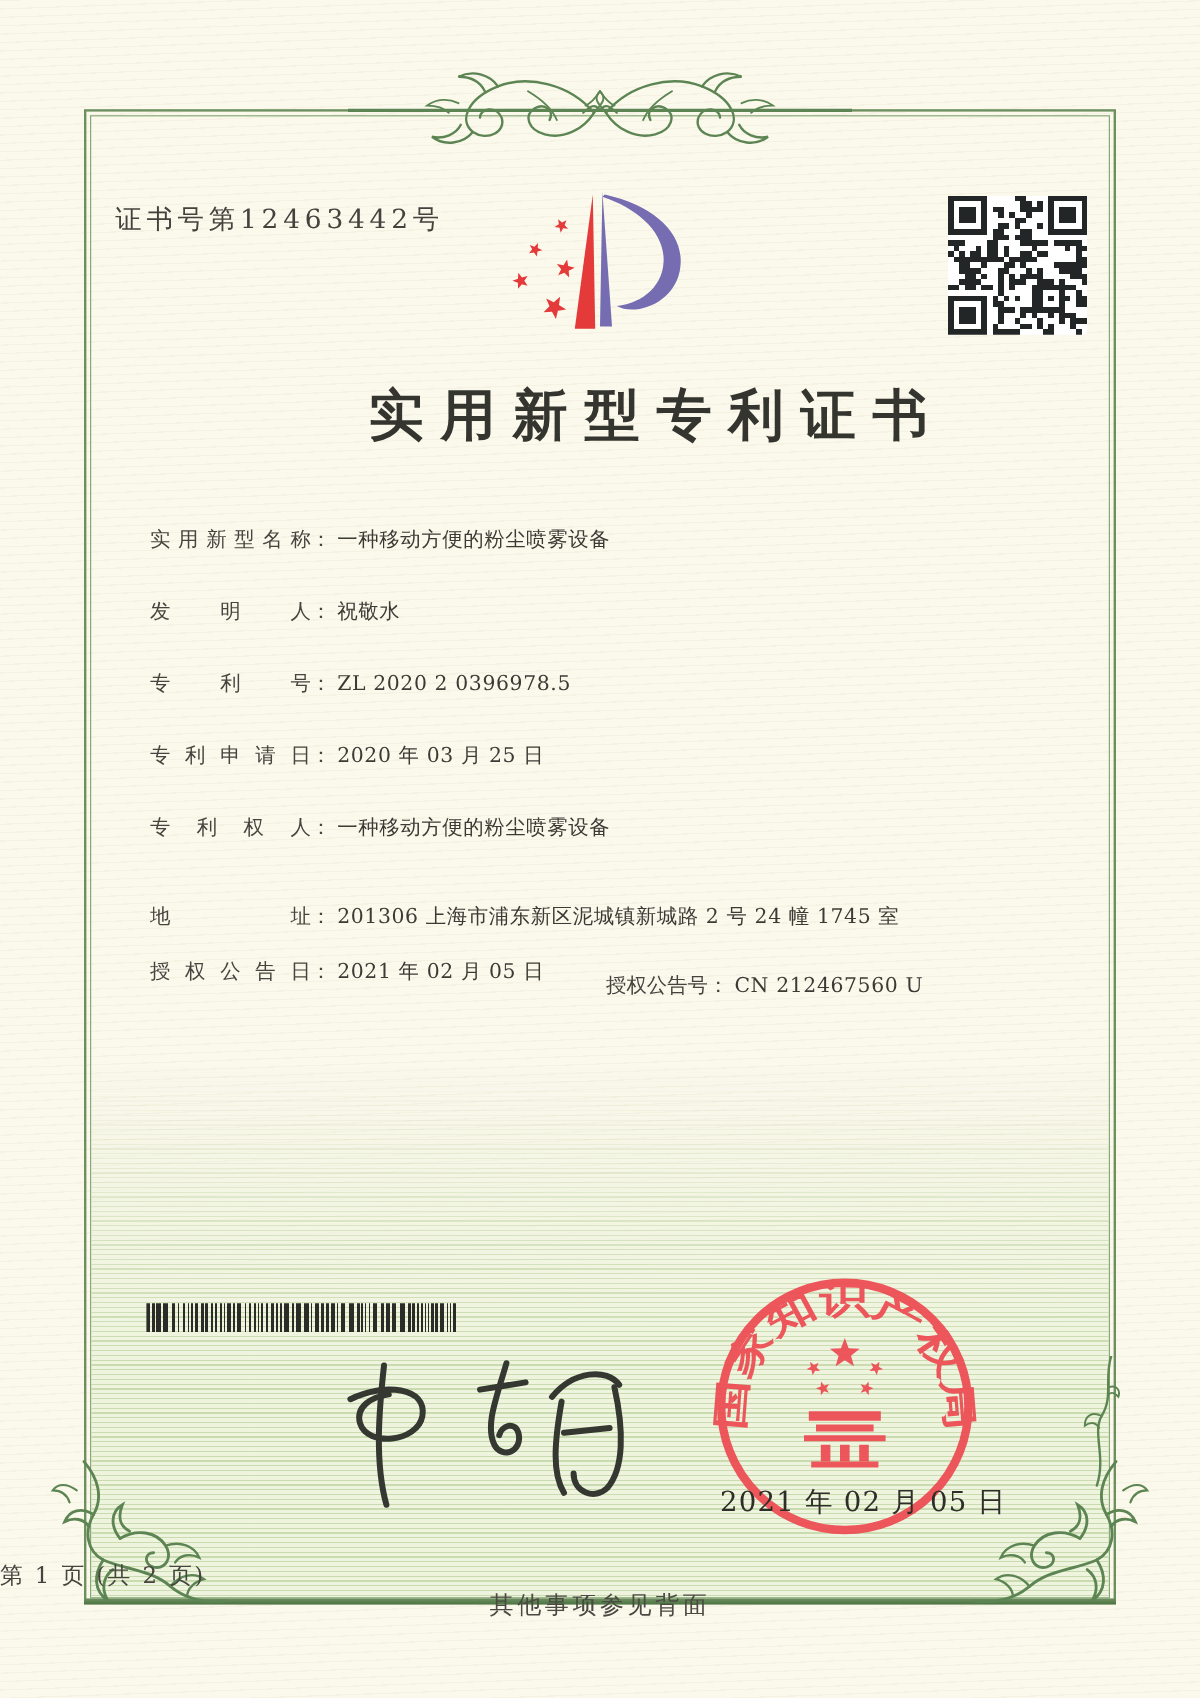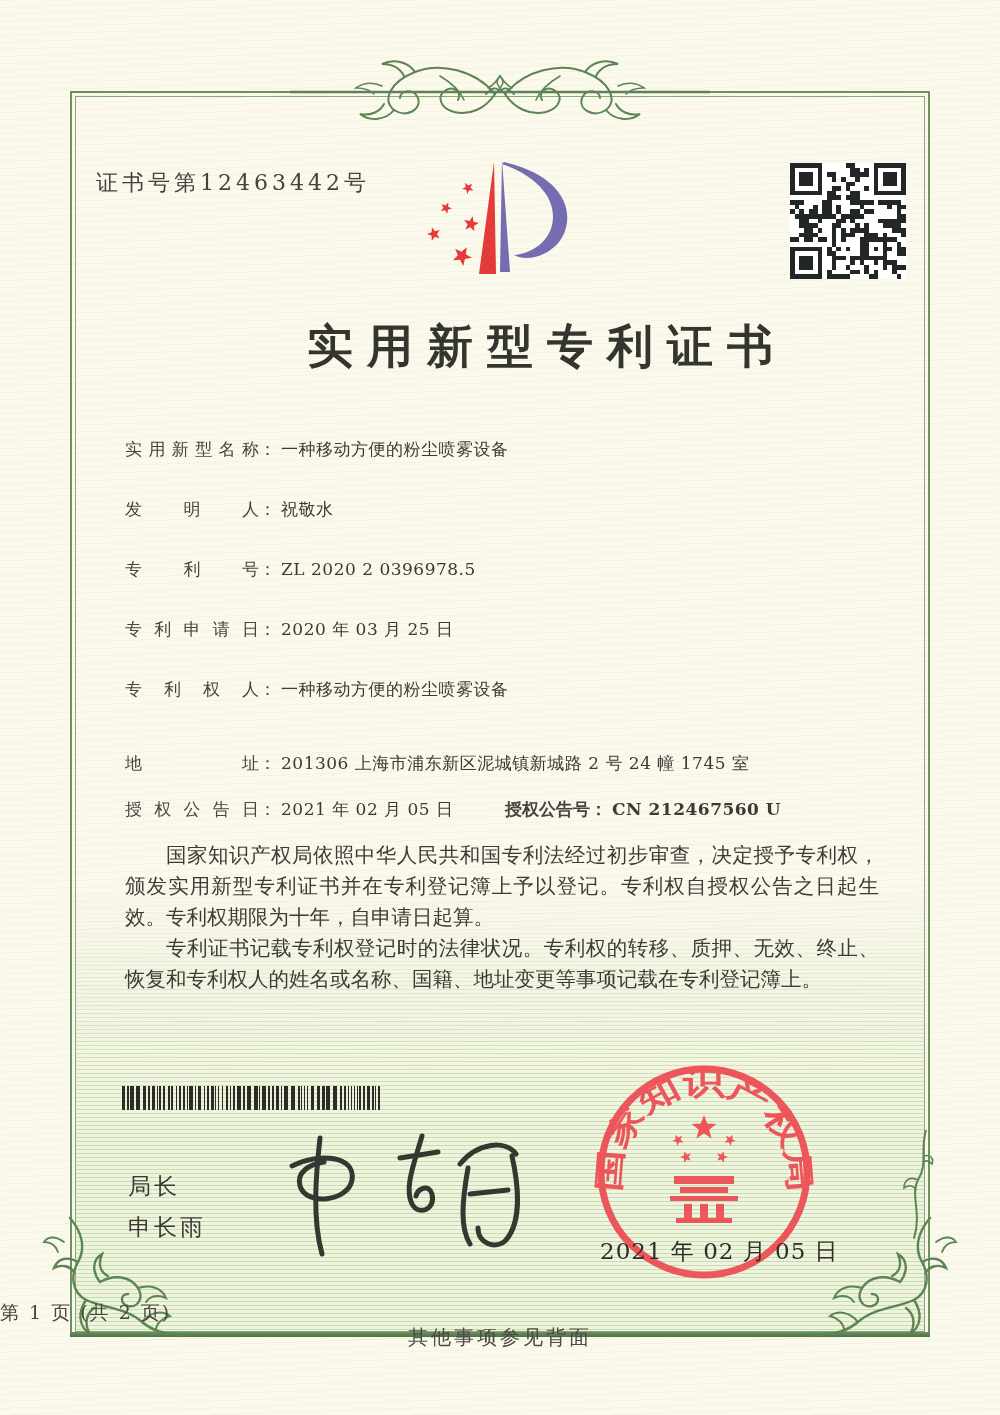--- a/index.html
+++ b/index.html
@@ -54,21 +54,21 @@
 
   .fields{position:absolute;left:125px;top:438px;width:760px;}
   .frow{position:absolute;left:0;width:760px;height:34px;font-size:17px;white-space:nowrap;}
   .frow .lbl{
     display:inline-block;width:134px;vertical-align:top;
     text-align:justify;text-align-last:justify;text-justify:inter-character;
     color:#45443e;
   }
   .frow .colon{display:inline-block;width:22px;color:#45443e;}
   .frow .val{color:#3b3a34;letter-spacing:.5px;}
-  .frow2{position:absolute;left:380px;top:0;white-space:nowrap;font-weight:bold;}
+  .frow2{position:absolute;left:380px;top:12px;white-space:nowrap;}
   .frow2 .lbl2{color:#45443e;}
 
   .body-text{
     position:absolute;left:125px;top:840px;width:754px;
     font-size:20.5px;line-height:31px;text-align:justify;color:#3c3b34;
   }
   .body-text p{margin:0;text-indent:2em;}
 
   .barcode{position:absolute;left:122px;top:1086px;width:258px;height:24px;}
 
@@ -425,24 +425,20 @@
         <span class="lbl">地址</span><span class="colon">：</span><span class="val">201306 上海市浦东新区泥城镇新城路 2 号 24 幢 1745 室</span>
       </div>
       <div class="frow" style="top:360px">
         <span class="lbl">授权公告日</span><span class="colon">：</span><span class="val">2021 年 02 月 05 日</span>
         <span class="frow2">
           <span class="lbl2">授权公告号</span><span class="colon">：</span><span class="val">CN 212467560 U</span>
         </span>
       </div>
     </div>
 
-    <div class="body-text">
-      <p>国家知识产权局依照中华人民共和国专利法经过初步审查，决定授予专利权，颁发实用新型专利证书并在专利登记簿上予以登记。专利权自授权公告之日起生效。专利权期限为十年，自申请日起算。</p>
-      <p>专利证书记载专利权登记时的法律状况。专利权的转移、质押、无效、终止、恢复和专利权人的姓名或名称、国籍、地址变更等事项记载在专利登记簿上。</p>
-    </div>
 
     <svg class="barcode" viewBox="0 0 258 24" shape-rendering="crispEdges">
       <g id="barcode-bars" fill="#2b2b28">
           <rect x="0.0" y="0" width="3.2" height="24"></rect>
           <rect x="4.6" y="0" width="2.2" height="24"></rect>
           <rect x="8.2" y="0" width="4" height="24"></rect>
           <rect x="14.2" y="0" width="4" height="24"></rect>
           <rect x="21.0" y="0" width="3.2" height="24"></rect>
           <rect x="26.2" y="0" width="1.3" height="24"></rect>
           <rect x="30.3" y="0" width="2.2" height="24"></rect>
@@ -496,24 +492,20 @@
           <rect x="234.5" y="0" width="1.3" height="24"></rect>
           <rect x="237.2" y="0" width="2.2" height="24"></rect>
           <rect x="240.8" y="0" width="2.2" height="24"></rect>
           <rect x="245.0" y="0" width="3.2" height="24"></rect>
           <rect x="250.2" y="0" width="1.3" height="24"></rect>
           <rect x="252.9" y="0" width="1.3" height="24"></rect>
           <rect x="255.6" y="0" width="3.2" height="24"></rect>
         </g>
     </svg>
 
-    <div class="director">
-      <div>局长</div>
-      <div>申长雨</div>
-    </div>
 
     <svg class="signature" viewBox="0 0 270 150">
       <g stroke="#343830" fill="none" stroke-width="5" stroke-linecap="round" stroke-linejoin="round">
         <path d="M58,16 C54,52 50,96 60,132"></path>
         <path d="M30,44 C58,30 94,34 90,58 C86,80 44,84 38,64 C34,50 48,42 62,40"></path>
         <path d="M138,36 L176,30"></path>
         <path d="M160,14 C152,42 142,66 150,82 C156,94 174,88 170,72 C167,62 156,66 154,74"></path>
         <path d="M198,42 C216,20 244,18 254,32"></path>
         <path d="M206,46 C200,80 198,106 208,122"></path>
         <path d="M250,34 C258,70 258,102 244,118 C234,128 216,122 216,106"></path>

